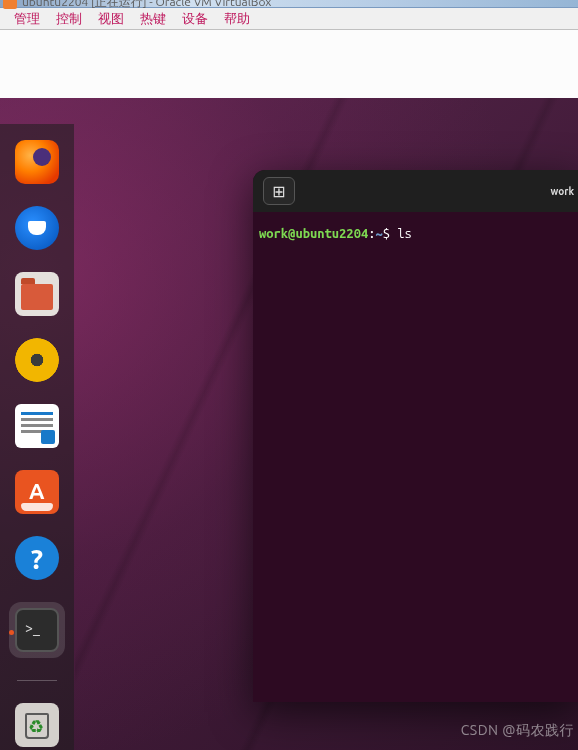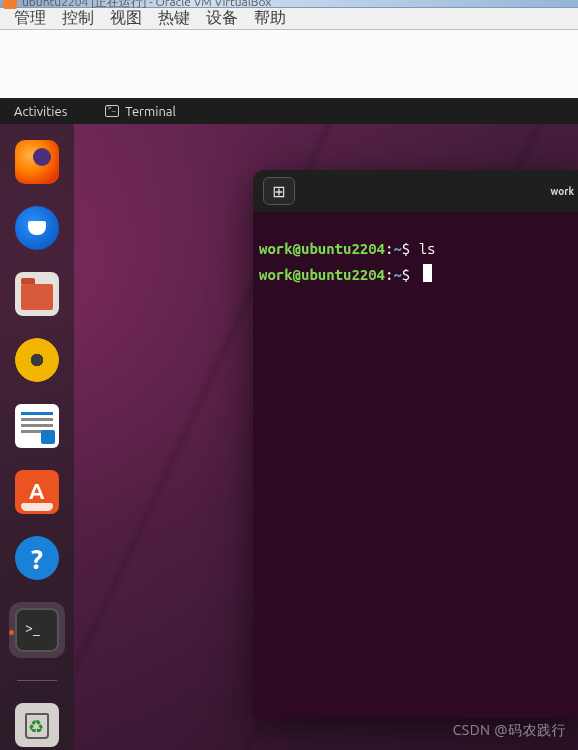--- a/index.html
+++ b/index.html
@@ -3,21 +3,21 @@
   <meta charset="utf-8">
   <style>
     * { margin: 0; padding: 0; box-sizing: border-box; }
     body { font-family: "Ubuntu", sans-serif; width: 578px; height: 750px; overflow: hidden; position: relative; }
     
     .vm-titlebar { height: 8px; background: linear-gradient(to right, #8aa5c5, #d0e0f0, #b5cce5, #95b5d5); border-bottom: 1px solid #7a9ac0; position: relative; }
     .vm-title { position: absolute; top: -6px; left: 22px; font-size: 12px; color: #5a5a5a; white-space: nowrap; }
     .vm-icon { position: absolute; top: -5px; left: 3px; width: 14px; height: 14px; background: #f08030; border-radius: 2px; }
     
     .menubar { height: 22px; background: #f0f0f0; display: flex; align-items: center; border-bottom: 1px solid #c0c0c0; padding-left: 6px; }
-    .menu-item { font-size: 16px; color: #404040; padding: 0 8px; cursor: pointer; }
+    .menu-item { font-size: 13px; color: #be185d; padding: 0 8px; cursor: pointer; }
     
     .vm-content-area { height: 68px; background: #fcfcfc; }
     
     .ubuntu-desktop { position: relative; height: 652px; background: linear-gradient(140deg, #5d2750 0%, #4a1f40 35%, #3d1935 65%, #2d1328 100%); overflow: hidden; }
     .ubuntu-desktop::before { content: ""; position: absolute; left: -180px; top: -40px; width: 720px; height: 720px; background: radial-gradient(circle at 30% 30%, rgba(170,50,120,0.45) 0%, rgba(120,35,90,0.2) 40%, transparent 68%); }
     .ubuntu-desktop::after { content: ""; position: absolute; left: 75px; top: 0; right: 0; bottom: 0; background: linear-gradient(115deg, transparent 0%, transparent 32%, rgba(0,0,0,0.12) 33%, transparent 34%, transparent 58%, rgba(0,0,0,0.12) 59%, transparent 60%); pointer-events: none; }
     
     .topbar { height: 26px; background: #1d1d1d; display: flex; align-items: center; color: #ddd; font-size: 13px; position: relative; z-index: 3; }
     .activities { padding: 0 14px; cursor: pointer; }
     .app-indicator { display: flex; align-items: center; gap: 6px; padding: 0 10px; margin-left: 14px; cursor: pointer; }
@@ -48,30 +48,30 @@
     .running-dot { position: absolute; left: -8px; top: 50%; width: 5px; height: 5px; background: #e95420; border-radius: 50%; }
     .separator { width: 40px; height: 1px; background: rgba(255,255,255,0.25); }
     .trash { background: #d4d0cc; border-radius: 8px; }
     .trash::before { content: ""; position: absolute; left: 10px; right: 10px; top: 10px; bottom: 8px; border: 2px solid #5a5a5a; border-radius: 2px 2px 4px 4px; }
     .trash::after { content: "♻"; position: absolute; color: #2a8a2a; font-size: 18px; left: 13px; top: 13px; }
     
     .terminal-window { position: absolute; right: 0; top: 72px; width: 325px; background: #2d0a22; border-radius: 12px 0 0 0; z-index: 4; box-shadow: 0 10px 40px rgba(0,0,0,0.6); }
     .terminal-header { height: 42px; background: #1f1f1f; border-radius: 12px 0 0 0; display: flex; align-items: center; position: relative; }
     .new-tab-btn { width: 32px; height: 28px; margin-left: 10px; border: 1px solid #555; border-radius: 6px; background: #282828; display: flex; align-items: center; justify-content: center; color: #ddd; cursor: pointer; }
     .header-title { position: absolute; right: 4px; color: #ddd; font-size: 10px; font-weight: bold; }
-    .terminal-body { padding: 8px 6px; font-family: "Ubuntu Mono", monospace; font-size: 15px; line-height: 26px; min-height: 490px; position: relative; margin-top: 16px; }
+    .terminal-body { padding: 8px 6px; font-family: "Ubuntu Mono", monospace; font-size: 13px; line-height: 26px; min-height: 490px; position: relative; }
     .prompt-user { color: #7eda52; font-weight: bold; }
     .prompt-colon { color: #fff; }
     .prompt-tilde { color: #6c9ac9; font-weight: bold; }
     .prompt-dollar { color: #fff; }
     .cmd { color: #fff; }
     .dir-listing span { color: #5e9cdc; margin-right: 18px; font-weight: bold; }
     .cursor-block { display: inline-block; width: 9px; height: 18px; background: #fff; vertical-align: -2px; margin-left: 4px; }
     
-    .watermark { position: absolute; right: 12px; bottom: 10px; color: rgba(230,230,230,0.55); font-size: 14px; z-index: 5; letter-spacing: 0.5px; }
+    .watermark { position: absolute; right: 4px; bottom: 10px; color: rgba(230,230,230,0.55); font-size: 14px; z-index: 5; letter-spacing: 0.5px; }
   </style>
 </head>
 <body>
 
 <div class="vm-titlebar">
   <div class="vm-icon"></div>
   <div class="vm-title">ubuntu2204 [正在运行] - Oracle VM VirtualBox</div>
 </div>
 
 <div class="menubar">
@@ -80,27 +80,20 @@
   <span class="menu-item">视图</span>
   <span class="menu-item">热键</span>
   <span class="menu-item">设备</span>
   <span class="menu-item">帮助</span>
 </div>
 
 <div class="vm-content-area"></div>
 
 <div class="ubuntu-desktop">
 
-  <div class="topbar">
-    <div class="activities">Activities</div>
-    <div class="app-indicator">
-      <span class="term-icon-small"></span>
-      <span>Terminal</span>
-    </div>
-  </div>
 
   <div class="dock">
     <div class="dock-icon firefox"></div>
     <div class="dock-icon thunderbird"></div>
     <div class="dock-icon files"></div>
     <div class="dock-icon rhythmbox"></div>
     <div class="dock-icon writer"></div>
     <div class="dock-icon software"></div>
     <div class="dock-icon help"></div>
     <div class="terminal-wrap">
@@ -117,21 +110,17 @@
       <div class="new-tab-btn">
         <span>⊞</span>
       </div>
       <div class="header-title">work</div>
     </div>
     <div class="terminal-body">
       <div>
         <span class="prompt-user">work@ubuntu2204</span><span class="prompt-colon">:</span><span class="prompt-tilde">~</span><span class="prompt-dollar">$</span>
         <span class="cmd">ls</span>
       </div>
-      <div>
-        <span class="prompt-user">work@ubuntu2204</span><span class="prompt-colon">:</span><span class="prompt-tilde">~</span><span class="prompt-dollar">$</span>
-        <span class="cursor-block"></span>
-      </div>
     </div>
   </div>
 
   <div class="watermark">CSDN @码农践行</div>
 </div>
 
 </body></html>

